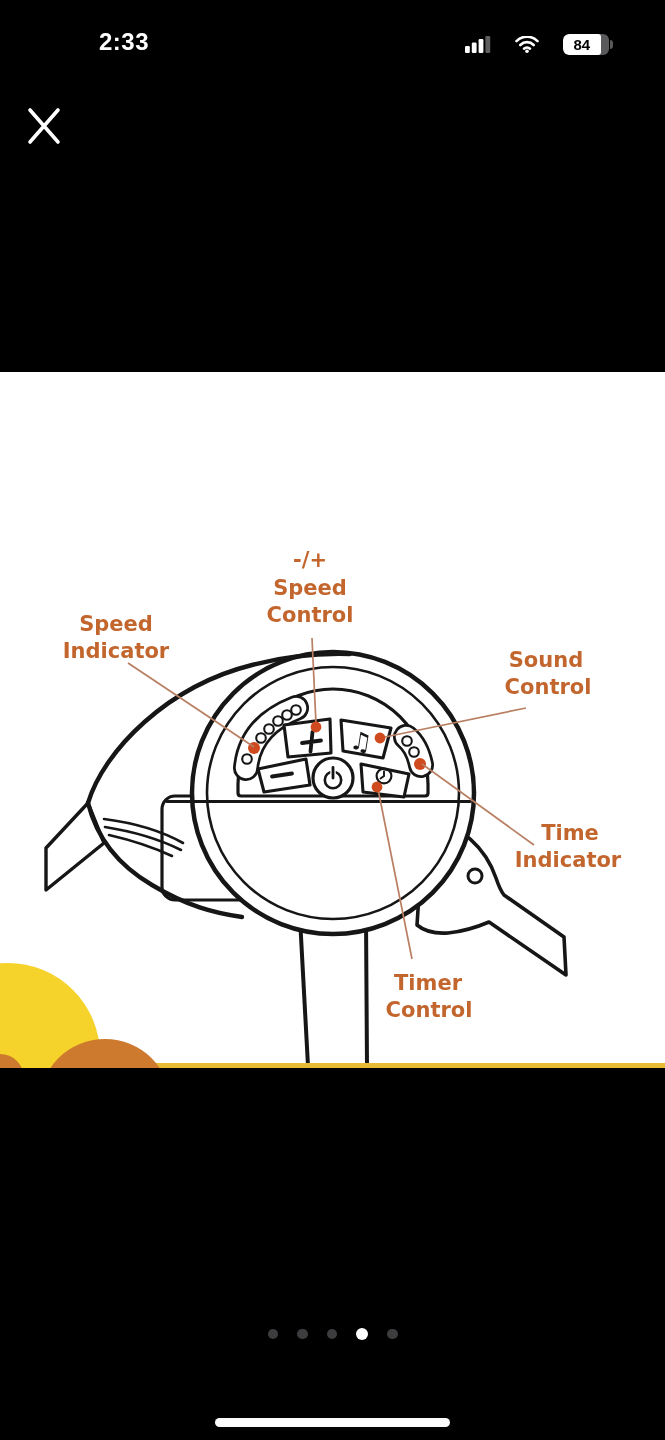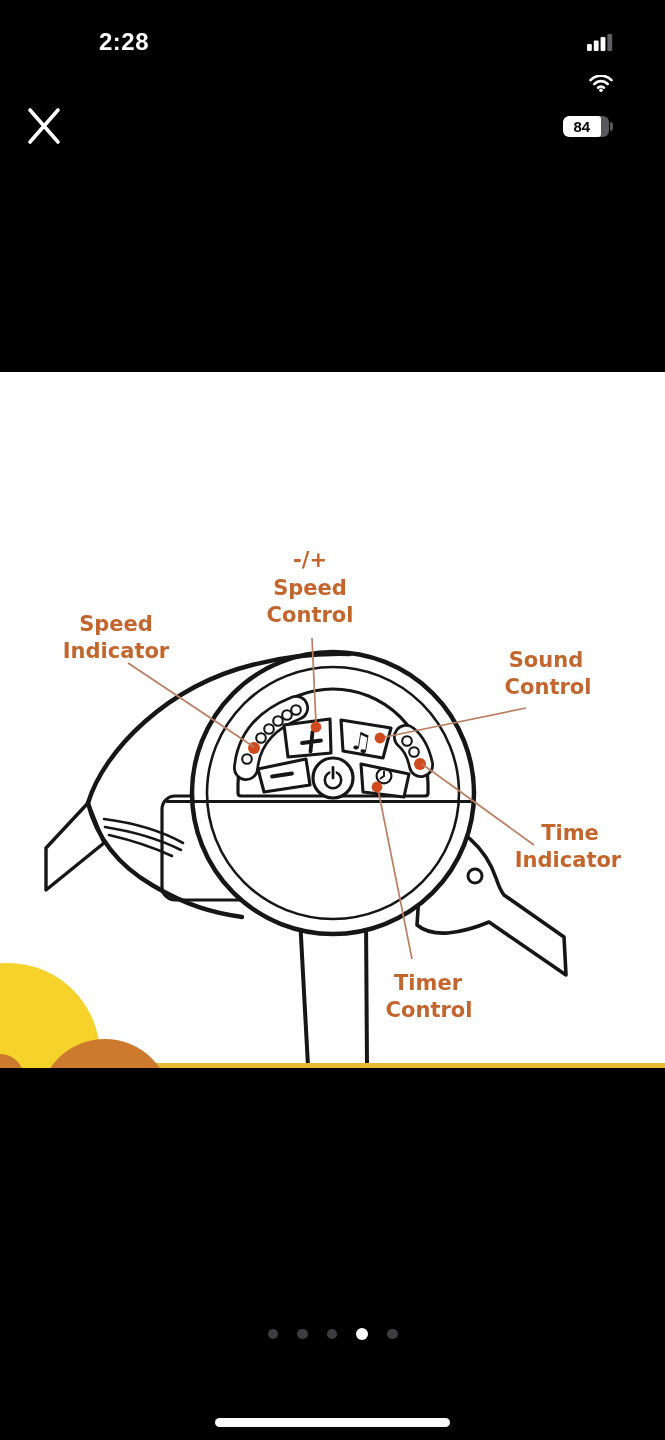--- a/index.html
+++ b/index.html
@@ -2,21 +2,21 @@
 <html style="--page-bg: #000000; --image-bg: #ffffff; --ink: #161616; --label: #c2662e; --leader: #b97f63; --dot: #cf4a1f; --yellow: #f5d32b; --orange: #cd7a2e; --gold: #e9ba36; --inactive-dot: #3d3d3f;"><head>
 <meta charset="utf-8">
 <style>
   html,body{margin:0;padding:0;background:#000;}
   .screen{position:relative;width:665px;height:1440px;background:var(--page-bg,#000);overflow:hidden;
           font-family:"Liberation Sans",sans-serif;}
   
   .status-bar{position:absolute;top:0;left:0;width:665px;height:70px;}
   .status-time{position:absolute;left:86px;top:28px;width:76px;text-align:center;
                color:#fff;font-size:24px;font-weight:bold;letter-spacing:.5px;}
-  .status-right{position:absolute;right:52px;top:34px;display:flex;align-items:flex-end;gap:24px;flex-direction:column;}
+  .status-right{position:absolute;right:52px;top:34px;display:flex;align-items:center;gap:24px;}
   .battery{position:relative;width:46px;height:21px;border-radius:6px;background:#59595b;overflow:hidden;}
   .battery-fill{position:absolute;left:0;top:0;height:100%;width:84%;background:#fff;border-radius:6px 3px 3px 6px;}
   .battery-num{position:absolute;left:0;top:0;width:84%;height:100%;display:flex;align-items:center;justify-content:center;
                color:#000;font-size:15px;font-weight:bold;}
   .battery-cap{width:3px;height:9px;background:#59595b;border-radius:0 3px 3px 0;margin-left:1.5px;}
   .bat-wrap{display:flex;align-items:center;}
   
   .close-btn{position:absolute;left:24px;top:104px;width:42px;height:42px;background:none;border:none;padding:0;cursor:pointer;}
   
   .image-area{position:absolute;left:0;top:372px;width:665px;height:696px;background:var(--image-bg,#fff);}
@@ -41,21 +41,21 @@
   .pdot.active{width:12px;height:12px;background:#fff;}
   
   .home-indicator{position:absolute;left:215px;top:1418px;width:235px;height:9px;border-radius:5px;background:#fbfbfb;}
 </style>
 </head>
 <body>
 
 <div class="screen">
 
   <div class="status-bar">
-    <div class="status-time">2:28</div>
+    <div class="status-time">2:33</div>
     <div class="status-right">
       <svg width="26" height="17" viewBox="0 0 26 17">
         <rect x="0" y="10" width="4.8" height="7" rx="1.2" fill="#fff"></rect>
         <rect x="6.8" y="6.5" width="4.8" height="10.5" rx="1.2" fill="#fff"></rect>
         <rect x="13.6" y="3" width="4.8" height="14" rx="1.2" fill="#fff"></rect>
         <rect x="20.4" y="0" width="4.8" height="17" rx="1.2" fill="#5f5f61"></rect>
       </svg>
       <svg width="24" height="17" viewBox="0 0 24 17">
         <path d="M1.5,5.2 C7.5,-0.8 16.5,-0.8 22.5,5.2" stroke="#fff" stroke-width="2.6" fill="none" stroke-linecap="round"></path>
         <path d="M5.3,9 C9.2,5.2 14.8,5.2 18.7,9" stroke="#fff" stroke-width="2.6" fill="none" stroke-linecap="round"></path>

